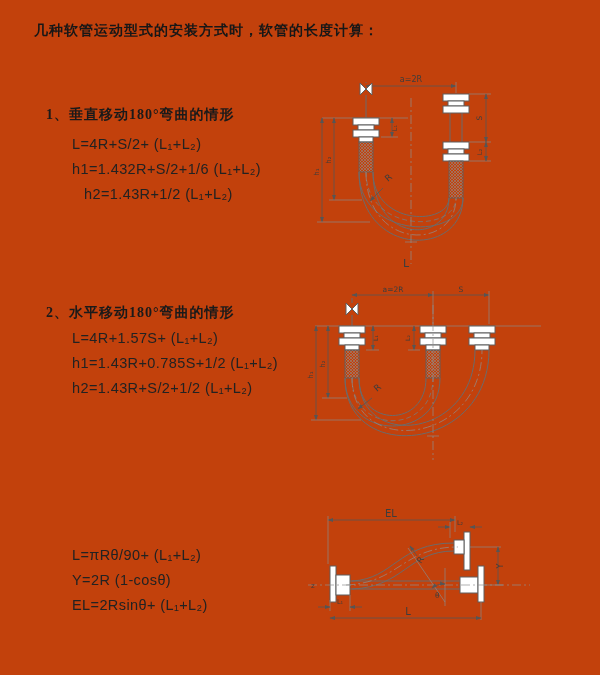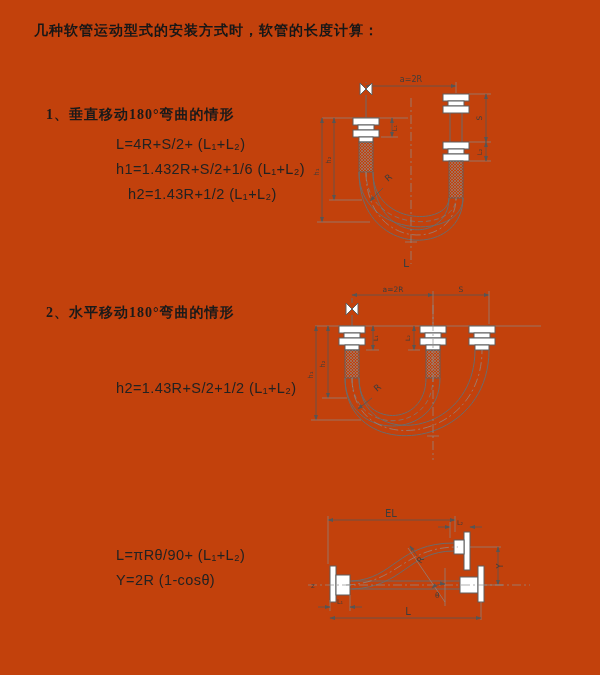--- a/index.html
+++ b/index.html
@@ -8,21 +8,21 @@
     font-family:"Liberation Sans", sans-serif;color:#1c1c1c;overflow:hidden;padding-left:48px;
   }
   .title{
     position:absolute;left:34px;top:22px;font-size:14px;font-weight:bold;
     letter-spacing:1px;color:#171717;
   }
   .sec-heading{
     position:absolute;font-size:14px;font-weight:bold;letter-spacing:1px;color:#1a1a1a;white-space:nowrap;font-family:Liberation Serif, serif;
   }
   .formula{
-    position:absolute;font-size:14.5px;color:#222;letter-spacing:.4px;white-space:nowrap;margin-left:44px;
+    position:absolute;font-size:14.5px;color:#222;letter-spacing:.4px;white-space:nowrap;
   }
   svg.diagram{position:absolute;}
   svg.diagram text{
     font-family:"DejaVu Sans", sans-serif;fill:#3d3d3d;
   }
   .dline{stroke:#6b6b6b;stroke-width:1;fill:none;}
   .thin{stroke:#8a8a8a;stroke-width:.7;fill:none;}
   .dim{stroke:#555;stroke-width:.8;fill:none;}
   .cl{stroke:#8f8f8f;stroke-width:.7;fill:none;stroke-dasharray:9 3 2 3;}
   .dash{stroke:#7a7a7a;stroke-width:.8;fill:none;stroke-dasharray:5 3;}
@@ -34,24 +34,27 @@
 <div class="page">
 
   <div class="title">几种软管运动型式的安装方式时，软管的长度计算：</div>
 
   <div class="sec-heading" style="left:46px;top:106px">1、垂直移动180°弯曲的情形</div>
   <div class="formula" style="left:72px;top:136px">L=4R+S/2+ (L₁+L₂)</div>
   <div class="formula" style="left:72px;top:161px">h1=1.432R+S/2+1/6 (L₁+L₂)</div>
   <div class="formula" style="left:84px;top:186px">h2=1.43R+1/2 (L₁+L₂)</div>
 
   <div class="sec-heading" style="left:46px;top:304px">2、水平移动180°弯曲的情形</div>
+  <div class="formula" style="left:72px;top:330px">L=4R+1.57S+ (L₁+L₂)</div>
+  <div class="formula" style="left:72px;top:355px">h1=1.43R+0.785S+1/2 (L₁+L₂)</div>
   <div class="formula" style="left:72px;top:380px">h2=1.43R+S/2+1/2 (L₁+L₂)</div>
 
   <div class="formula" style="left:72px;top:547px">L=πRθ/90+ (L₁+L₂)</div>
   <div class="formula" style="left:72px;top:572px">Y=2R (1-cosθ)</div>
+  <div class="formula" style="left:72px;top:597px">EL=2Rsinθ+ (L₁+L₂)</div>
 
   <svg class="diagram" style="left:308px;top:70px" width="248" height="200" viewBox="0 0 248 200">
     <defs>
       <marker id="d1a" viewBox="0 0 10 10" refX="9" refY="5" markerWidth="7" markerHeight="7" orient="auto-start-reverse">
         <path d="M0,1.5 L10,5 L0,8.5 z" fill="#555"></path>
       </marker>
       <pattern id="d1b" width="3" height="3" patternUnits="userSpaceOnUse">
         <path d="M0,3 l3,-3 M0,0 l3,3" stroke="#909090" stroke-width="0.55"></path>
       </pattern>
     </defs>

